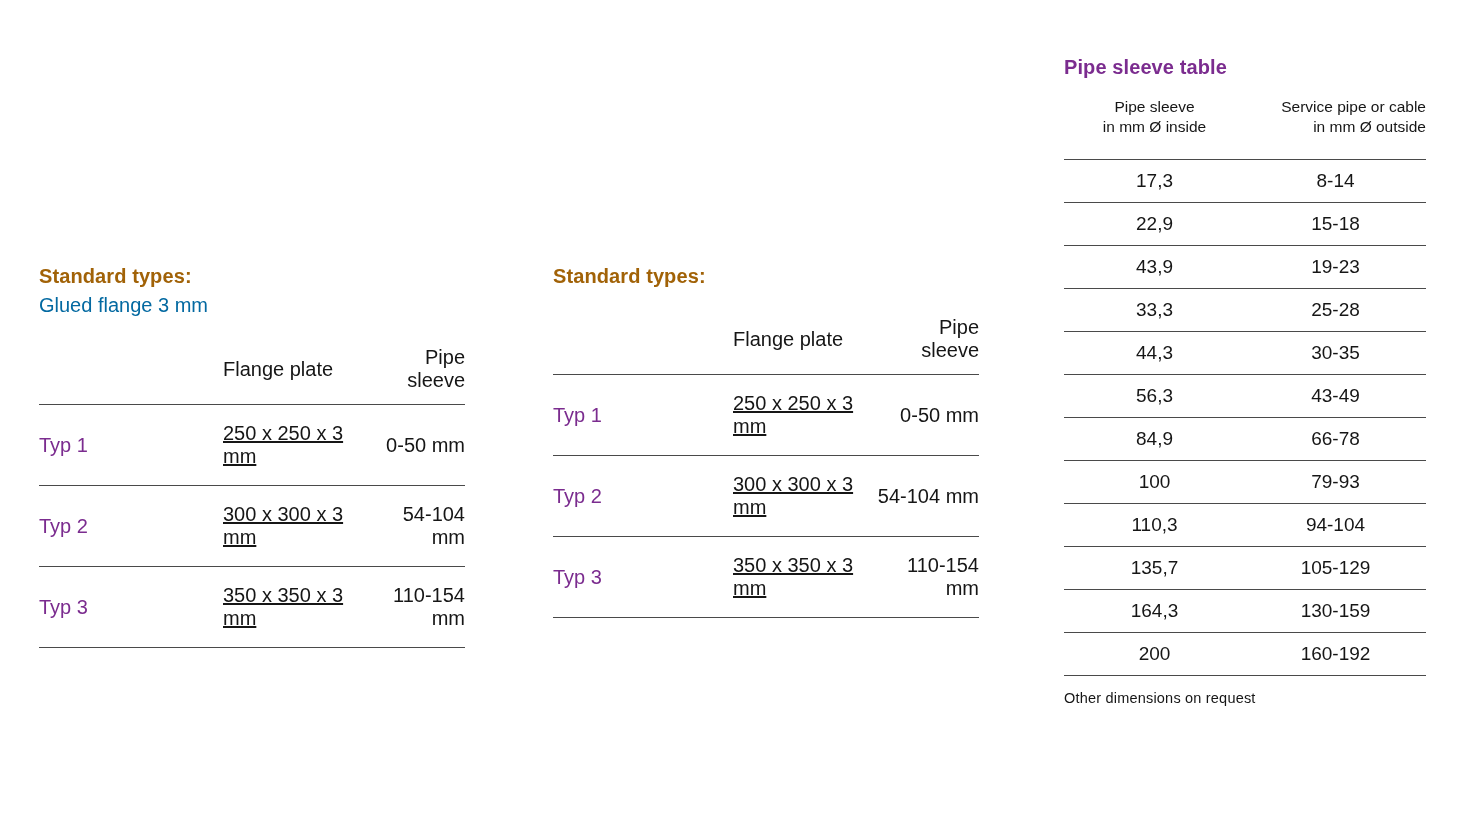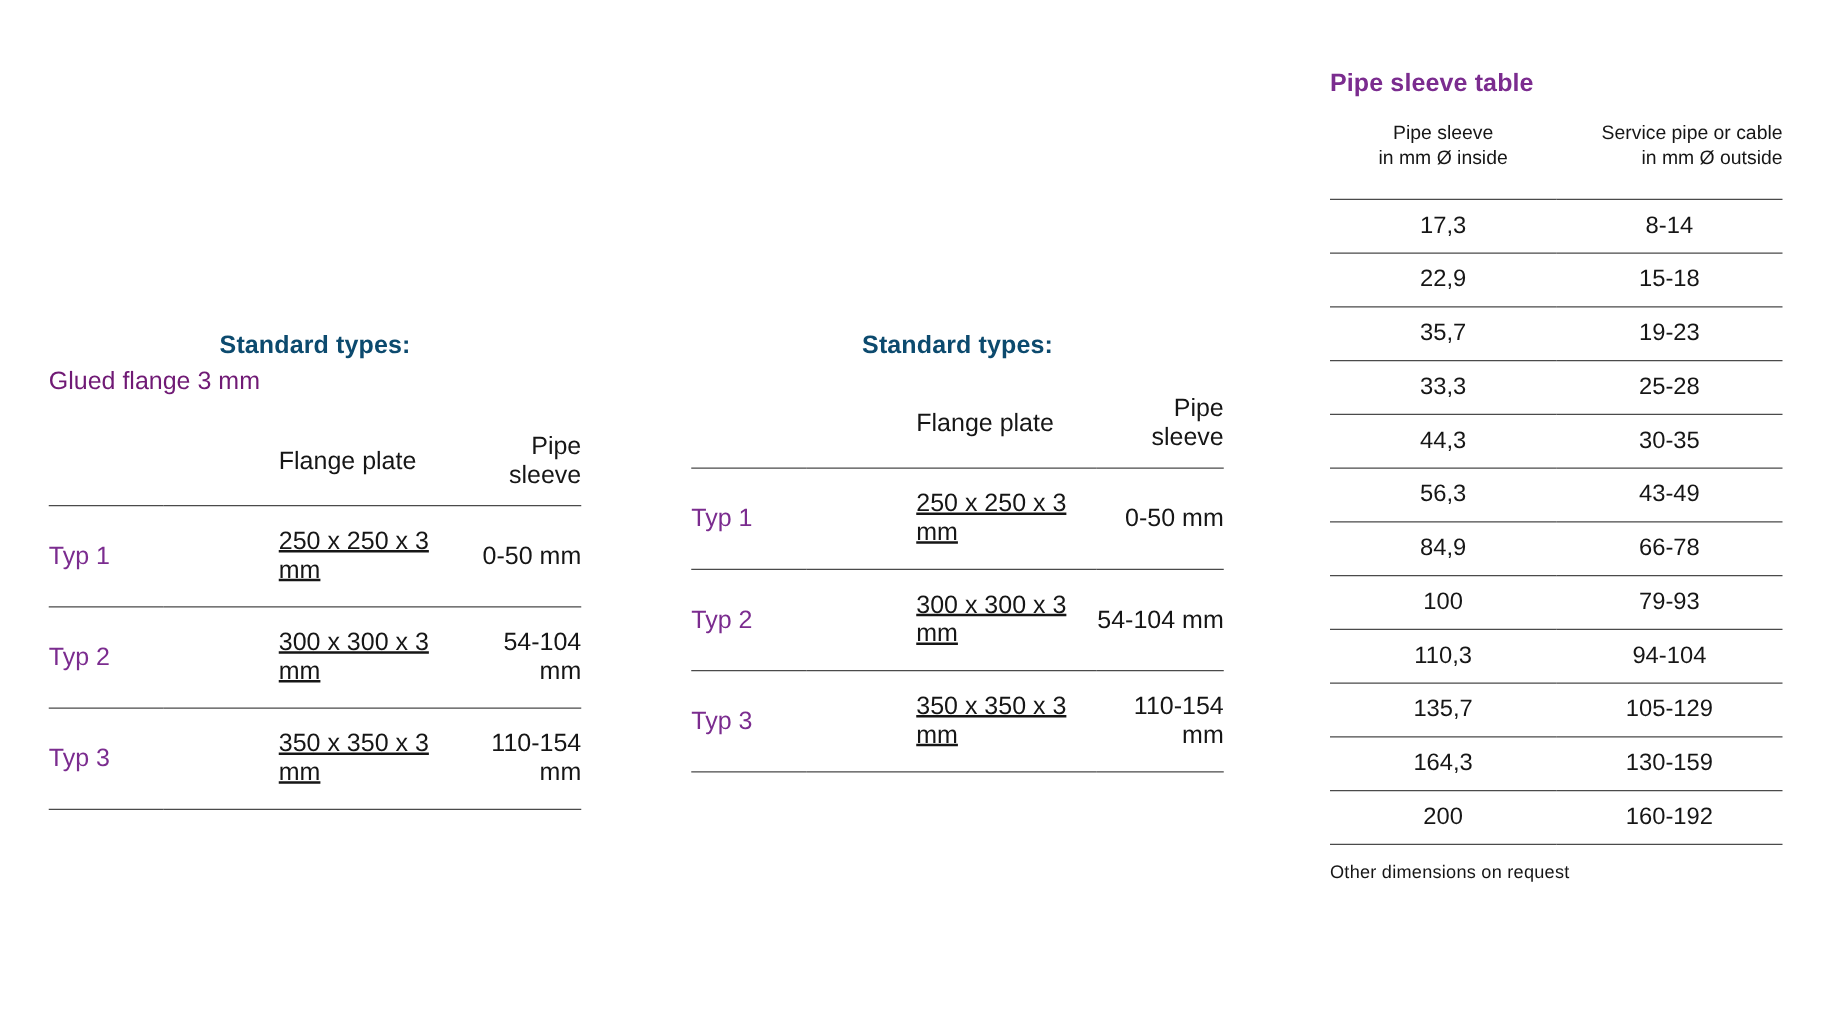--- a/index.html
+++ b/index.html
@@ -20,29 +20,28 @@
   .flange-block {
     position: absolute;
     top: 262px;
   }
   #flange-block-glued { left: 39px; width: 426px; }
   #flange-block-pressure { left: 553px; width: 426px; }
 
   .block-title {
     font-size: 20px;
     font-weight: bold;
-    color: #0c4a6e;
+    color: #a16207;
     letter-spacing: 0.1px;
     line-height: 28px;
-    text-align: center;
   }
   .block-subtitle {
     font-size: 20px;
     font-weight: normal;
-    color: #701a75;
+    color: #0369a1;
     line-height: 30px;
   }
 
   table.flange {
     border-collapse: collapse;
     width: 100%;
     margin-top: 26px;
     font-size: 20px;
   }
   table.flange th {
@@ -202,21 +201,21 @@
     <tbody>
       <tr>
         <td>17,3</td>
         <td>8-14</td>
       </tr>
       <tr>
         <td>22,9</td>
         <td>15-18</td>
       </tr>
       <tr>
-        <td>35,7</td>
+        <td>43,9</td>
         <td>19-23</td>
       </tr>
       <tr>
         <td>33,3</td>
         <td>25-28</td>
       </tr>
       <tr>
         <td>44,3</td>
         <td>30-35</td>
       </tr>

